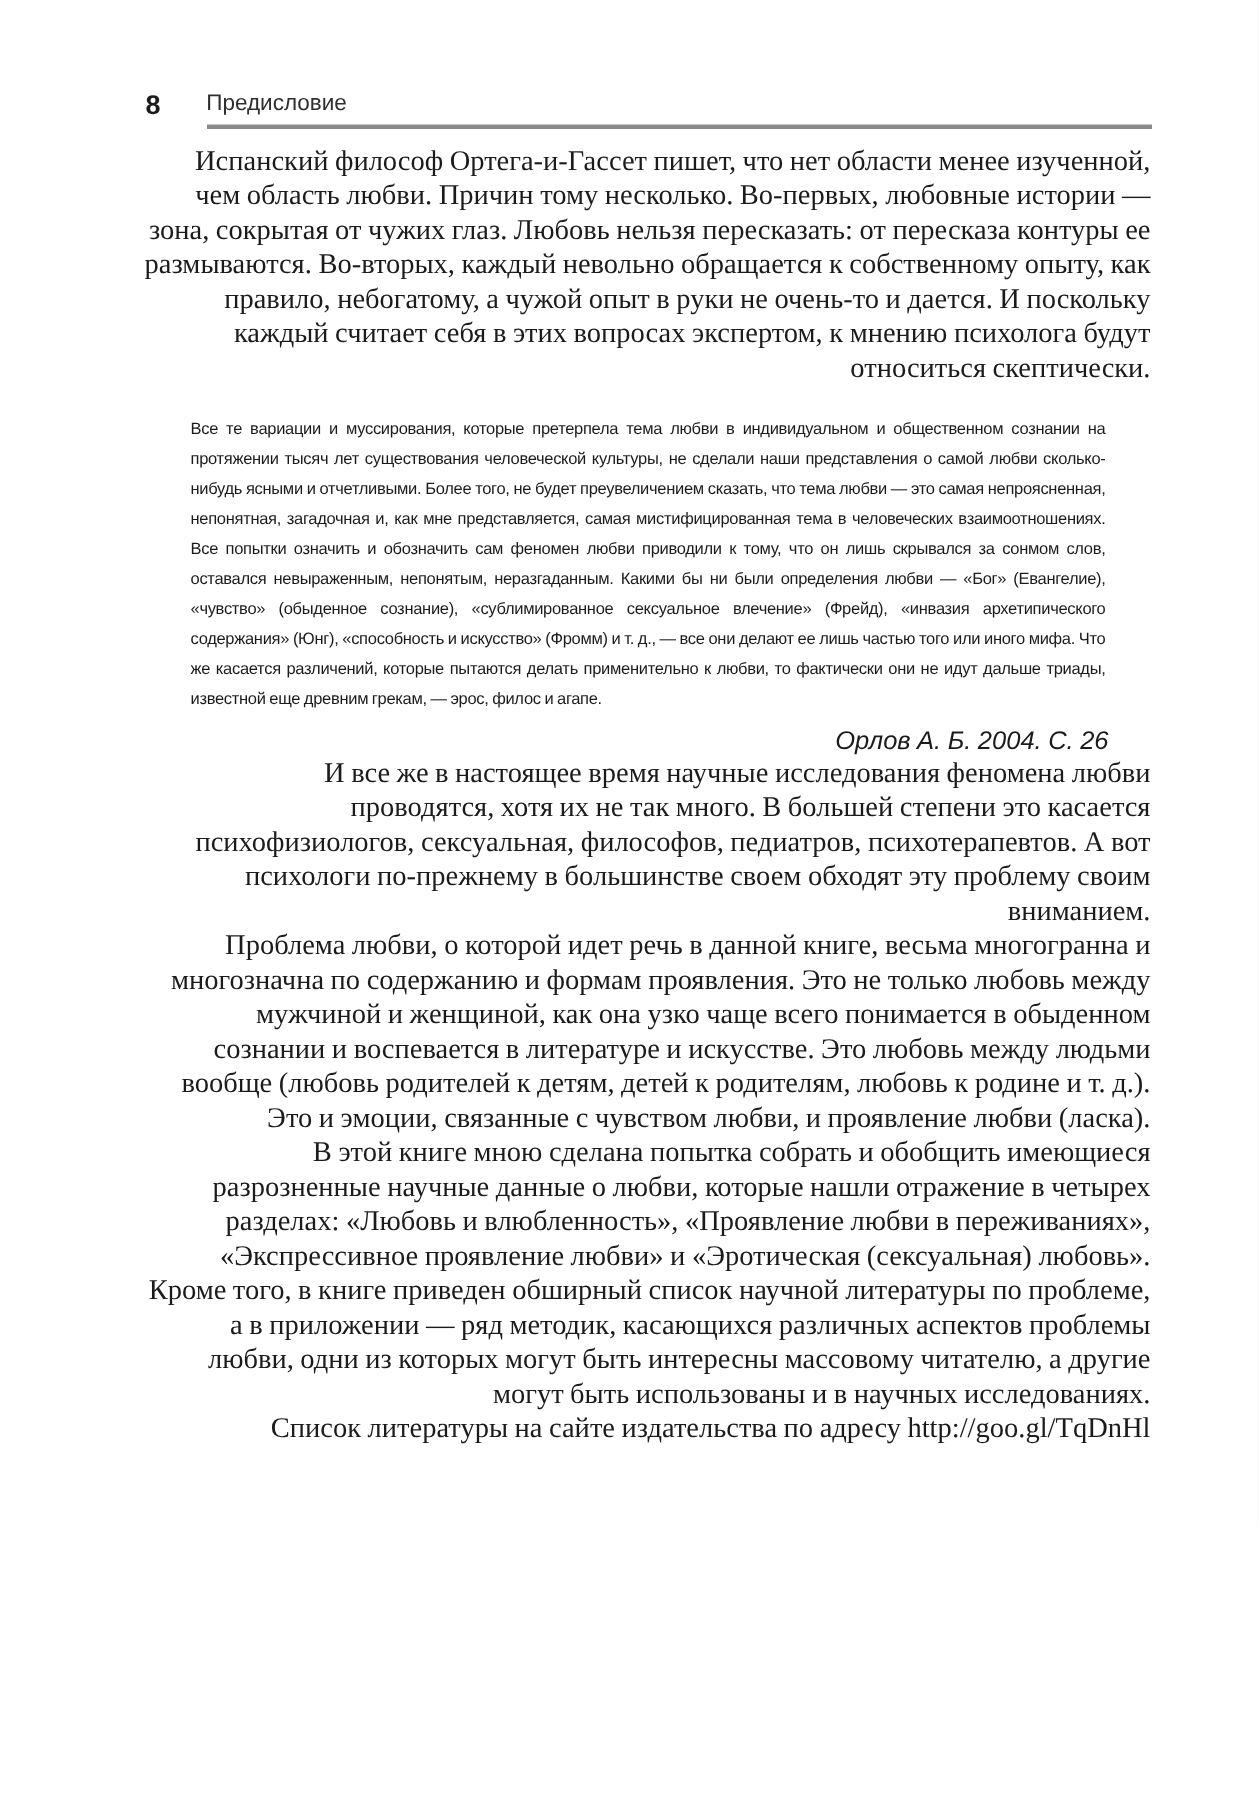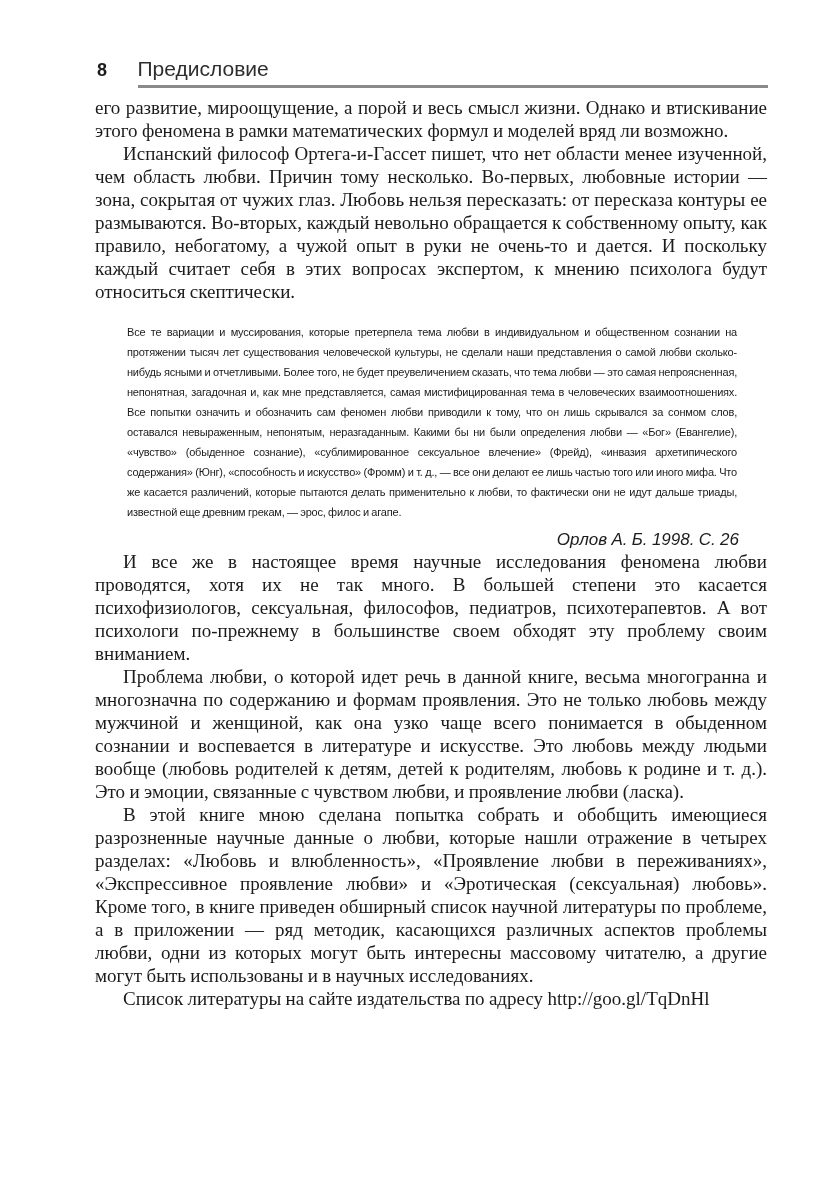--- a/index.html
+++ b/index.html
@@ -34,21 +34,21 @@
     line-height: 20px;
     letter-spacing: 0.5px;
   }
   .running-head-block {
     flex: 1;
     margin-left: 30px;
     padding-bottom: 5px;
     border-bottom: 3px solid #8a8a8a;
   }
   .running-head {
-    font-size: 21px;
+    font-size: 15px;
     line-height: 18px;
     color: #2e2e2e;
   }
 
   
   .content {
     position: absolute;
     top: 96px;
     left: 95px;
     width: 672px;
@@ -56,20 +56,21 @@
     font-size: 19px;
     line-height: 23px;
     text-align: justify;
     hyphens: auto;
     -webkit-hyphens: auto;
     word-spacing: -0.4px;
   }
   .content p {
     margin: 0;
     text-indent: 28px;
+    text-align: right;
   }
   .content p.no-indent { text-indent: 0; }
 
   
   .block-quote {
     margin: 19px 30px 0 32px;
     font-family: "Liberation Sans", sans-serif;
     font-size: 11px;
     line-height: 20px;
     text-align: justify;
@@ -101,27 +102,26 @@
 
   <header class="page-header">
     <span class="page-number">8</span>
     <div class="running-head-block">
       <span class="running-head">Предисловие</span>
     </div>
   </header>
 
   <main class="content">
 
-    <p class="no-indent">его развитие, мироощущение, а порой и весь смысл жизни. Однако и втискивание этого феномена в рамки математических формул и моделей вряд ли возможно.</p>
 
     <p>Испанский философ Ортега-и-Гассет пишет, что нет области менее изученной, чем область любви. Причин тому несколько. Во-первых, любовные истории — зона, сокрытая от чужих глаз. Любовь нельзя пересказать: от пересказа контуры ее размываются. Во-вторых, каждый невольно обращается к собственному опыту, как правило, небогатому, а чужой опыт в руки не очень-то и дается. И поскольку каждый считает себя в этих вопросах экспертом, к мнению психолога будут относиться скептически.</p>
 
     <div class="block-quote">Все те вариации и муссирования, которые претерпела тема любви в индивидуальном и общественном сознании на протяжении тысяч лет существования человеческой культуры, не сделали наши представления о самой любви сколько-нибудь ясными и отчетливыми. Более того, не будет преувеличением сказать, что тема любви — это самая непроясненная, непонятная, загадочная и, как мне представляется, самая мистифицированная тема в человеческих взаимоотношениях. Все попытки означить и обозначить сам феномен любви приводили к тому, что он лишь скрывался за сонмом слов, оставался невыраженным, непонятым, неразгаданным. Какими бы ни были определения любви — «Бог» (Евангелие), «чувство» (обыденное сознание), «сублимированное сексуальное влечение» (Фрейд), «инвазия архетипического содержания» (Юнг), «способность и искусство» (Фромм) и т. д., — все они делают ее лишь частью того или иного мифа. Что же касается различений, которые пытаются делать применительно к любви, то фактически они не идут дальше триады, известной еще древним грекам, — эрос, филос и агапе.</div>
 
-    <div class="quote-attribution">Орлов А. Б. 1998. С. 26</div>
+    <div class="quote-attribution">Орлов А. Б. 2004. С. 26</div>
 
     <p class="after-quote">И все же в настоящее время научные исследования феномена любви проводятся, хотя их не так много. В большей степени это касается психофизиологов, сексуальная, философов, педиатров, психотерапевтов. А вот психологи по-прежнему в большинстве своем обходят эту проблему своим вниманием.</p>
 
     <p>Проблема любви, о которой идет речь в данной книге, весьма многогранна и многозначна по содержанию и формам проявления. Это не только любовь между мужчиной и женщиной, как она узко чаще всего понимается в обыденном сознании и воспевается в литературе и искусстве. Это любовь между людьми вообще (любовь родителей к детям, детей к родителям, любовь к родине и т. д.). Это и эмоции, связанные с чувством любви, и проявление любви (ласка).</p>
 
     <p>В этой книге мною сделана попытка собрать и обобщить имеющиеся разрозненные научные данные о любви, которые нашли отражение в четырех разделах: «Любовь и влюбленность», «Проявление любви в переживаниях», «Экспрессивное проявление любви» и «Эротическая (сексуальная) любовь». Кроме того, в книге приведен обширный список научной литературы по проблеме, а в приложении — ряд методик, касающихся различных аспектов проблемы любви, одни из которых могут быть интересны массовому читателю, а другие могут быть использованы и в научных исследованиях.</p>
 
     <p class="footer-note">Список литературы на сайте издательства по адресу http://goo.gl/TqDnHl</p>
 
   </main>

